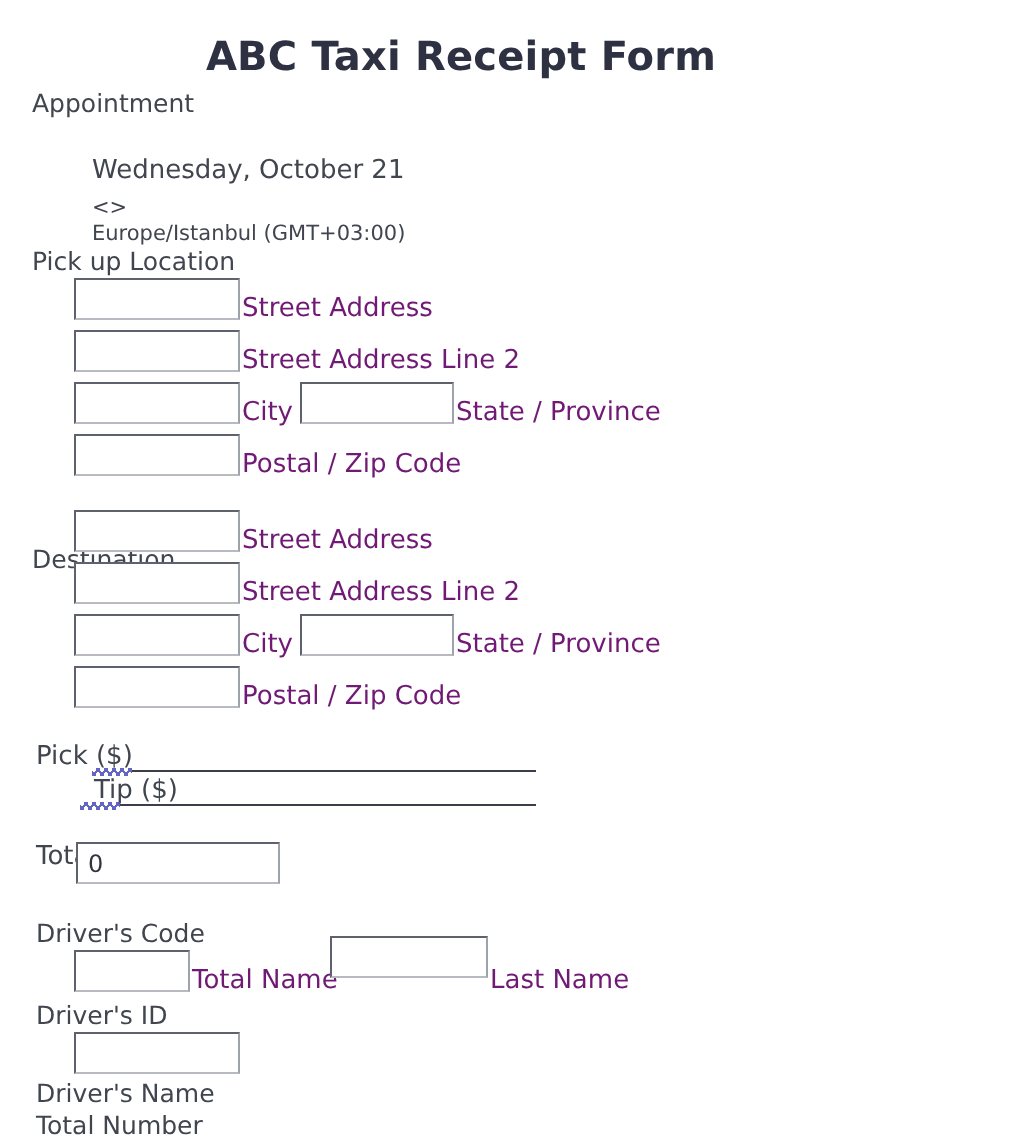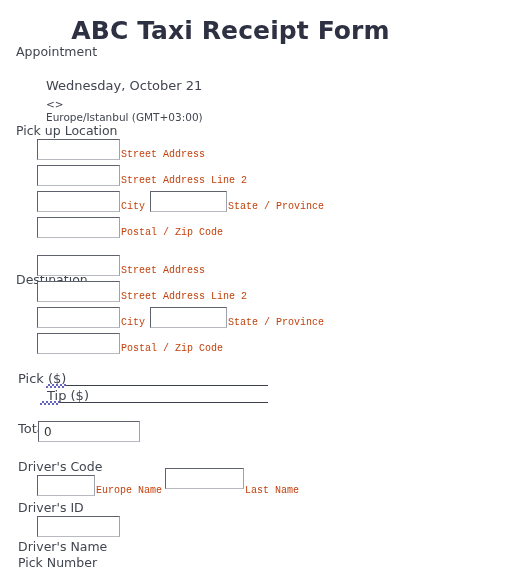--- a/index.html
+++ b/index.html
@@ -15,41 +15,40 @@
     color: #3a3f4b;
     position: relative;
   }
 
   .form-title {
     position: absolute;
     left: 0;
     top: 16px;
     width: 461px;
     text-align: center;
-    font-size: 25px;
+    font-size: 20px;
     font-weight: bold;
     color: #2d3142;
     letter-spacing: 0.1px;
   }
 
   .label {
     position: absolute;
     font-size: 12.5px;
     color: #41454f;
     white-space: nowrap;
     line-height: 14px;
   }
 
   .sub-label {
     position: absolute;
-    font-size: 10px;
-    color: #c2410c;
+    font-size: 13px;
+    color: #701a75;
     white-space: nowrap;
     line-height: 14px;
-    font-family: Liberation Mono, monospace;
   }
 
   .tiny-label {
     position: absolute;
     font-size: 10.5px;
     color: #41454f;
     white-space: nowrap;
     line-height: 12px;
   }
 
@@ -150,23 +149,23 @@
 <div class="label" style="left:18px; top:389px; font-size:13px;margin-left:29px;">Tip ($)</div>
 <div class="squiggle" style="left:40px; top:401px; width:20px;"></div>
 <div class="rule-line" style="left:60px; top:402px; width:208px;"></div>
 
 <div class="label" style="left:18px; top:406px; font-size:13px;margin-top:16px;">Total ($)</div>
 <input class="txt-box" style="left: 38px; top: 421px; width: 102px; height: 21px;" value="0">
 
 <div class="label" style="left:18px; top:460px;">Driver's Code</div>
 
 <input class="txt-box" style="left: 37px; top: 475px; width: 58px; height: 21px;" value="">
-<div class="sub-label" style="left:96px; top:484px;">Europe Name</div>
+<div class="sub-label" style="left:96px; top:484px;">Total Name</div>
 
 <input class="txt-box" style="left: 165px; top: 468px; width: 79px; height: 21px;" value="">
 <div class="sub-label" style="left:245px; top:484px;">Last Name</div>
 
 <div class="label" style="left:18px; top:501px;">Driver's ID</div>
 <input class="txt-box" style="left: 37px; top: 516px; width: 83px; height: 21px;" value="">
 
 <div class="label" style="left:18px; top:540px;">Driver's Name</div>
 
-<div class="label" style="left:18px; top:556px;">Pick Number</div>
+<div class="label" style="left:18px; top:556px;">Total Number</div>
 
 </body></html>

